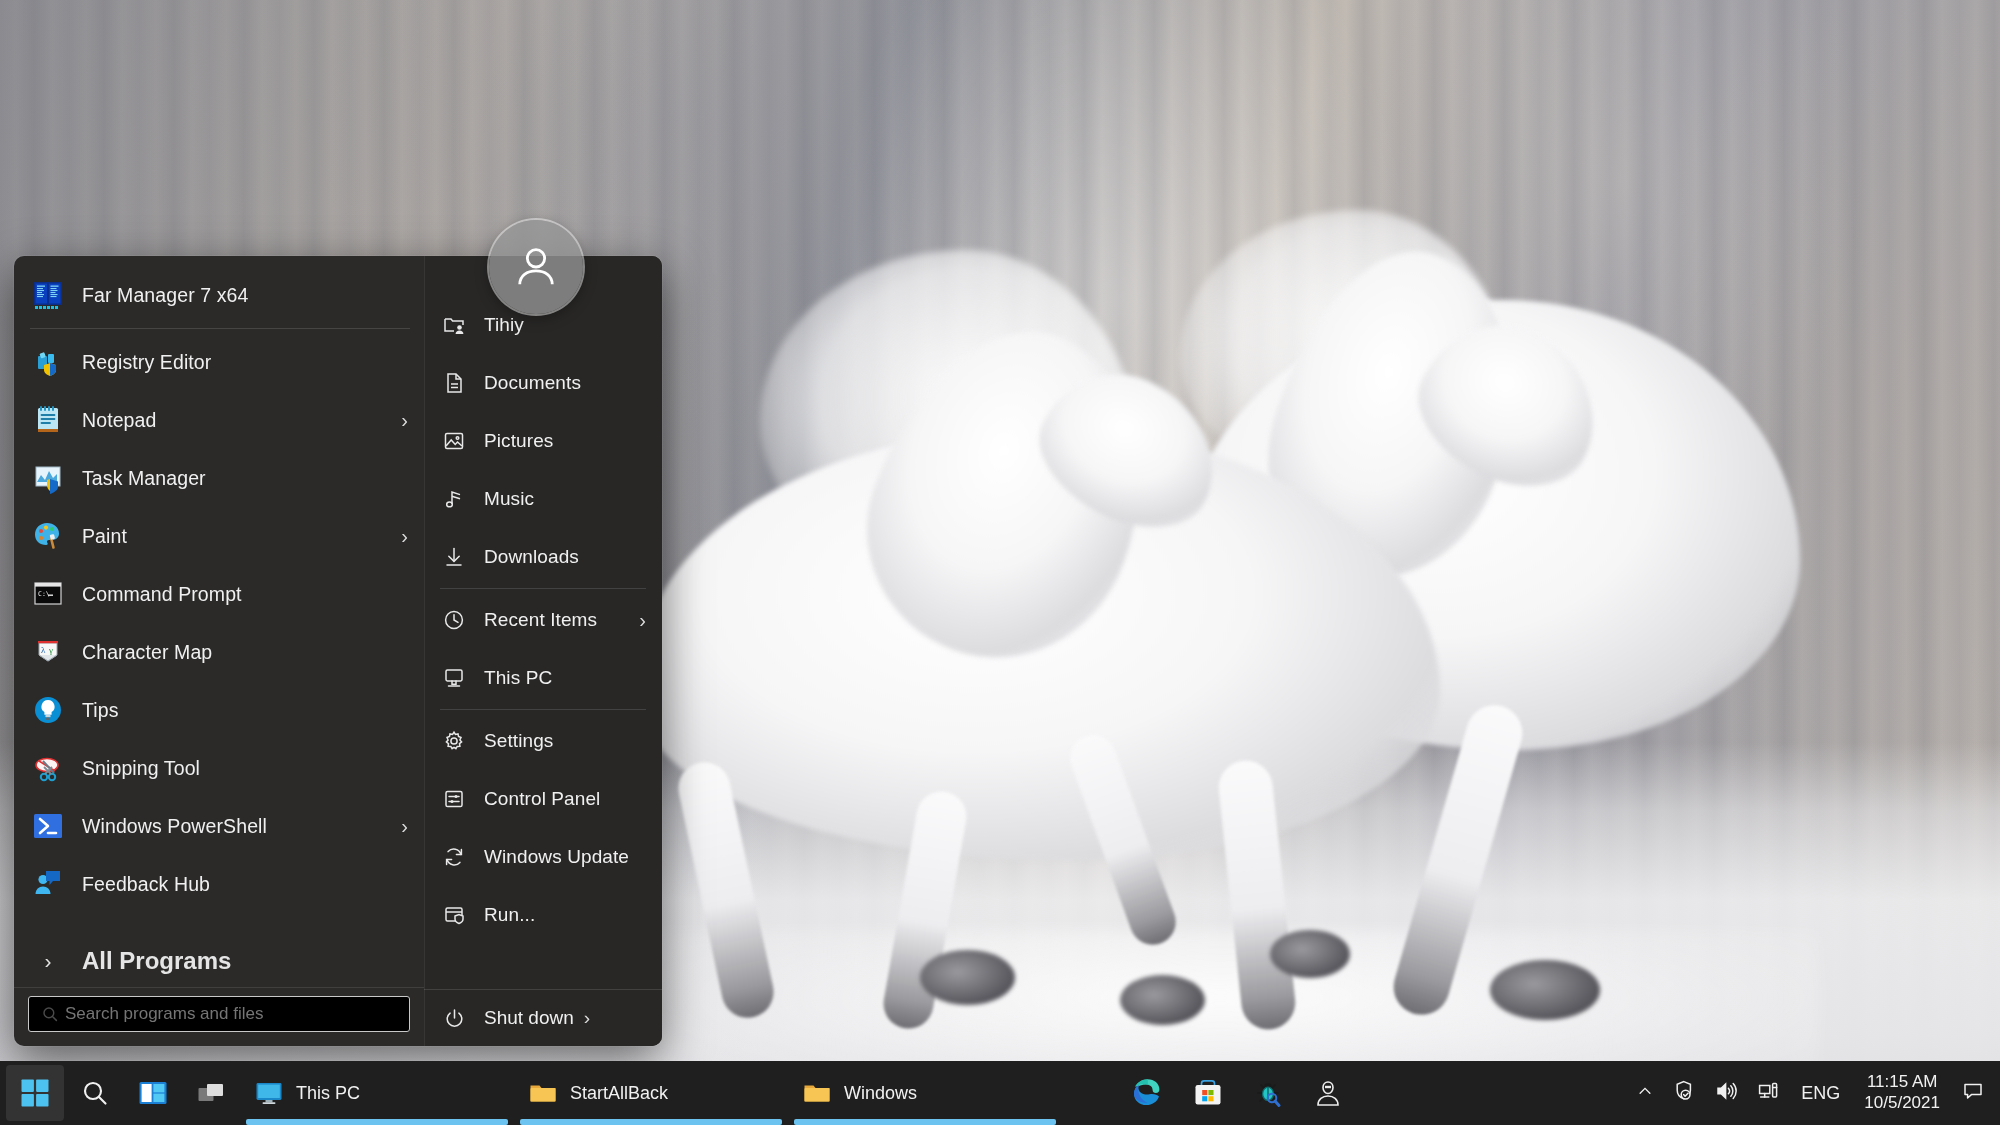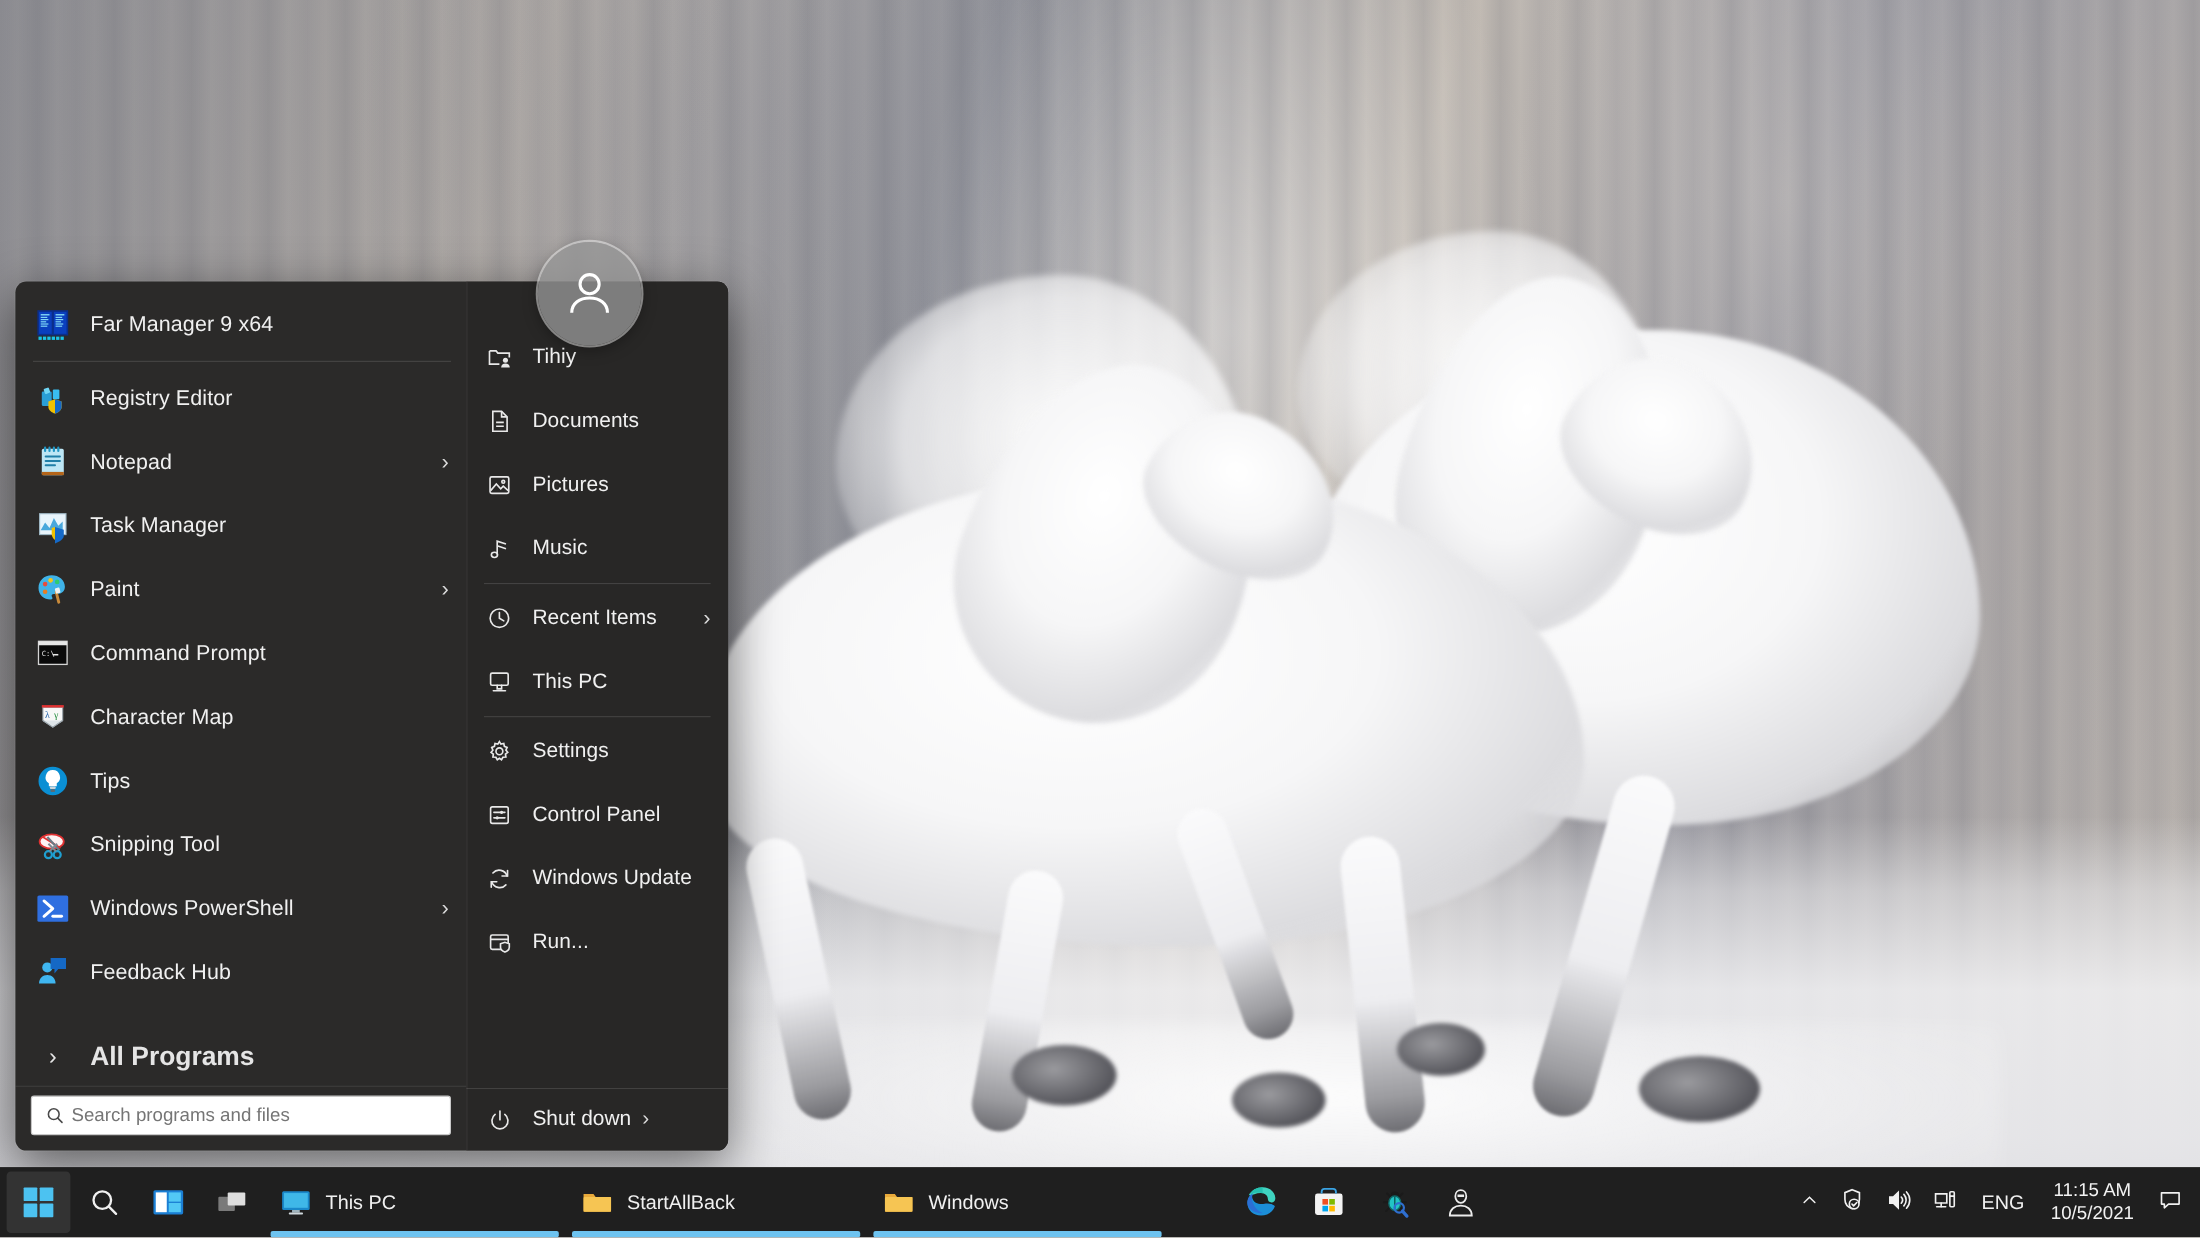--- a/index.html
+++ b/index.html
@@ -191,21 +191,21 @@
     color: #e6e6e6; font-size: 21px;
   }
   #all-programs .ap-label { font-size: 24px; color: #e5e5e5; font-weight: bold; }
 
   #search-row {
     padding: 8px 14px 14px 14px;
     border-top: 1px solid rgba(255,255,255,0.10);
   }
   #search-box {
     height: 34px;
-    background: #ffffff;
+    background: #000000;
     border: 1px solid #c8c8c8;
     border-radius: 3px;
     display: flex; align-items: center;
     padding: 0 8px;
   }
   #search-box .s-icon { width: 26px; display:flex; align-items:center; justify-content:center; color:#4a4a4a; }
   #search-input {
     border: none; outline: none;
     flex: 1;
     font-size: 17px;
@@ -338,21 +338,21 @@
             <g fill="#19c3e8">
               <rect x="4" y="28" width="3" height="3"></rect>
                 <rect x="8" y="28" width="3" height="3"></rect>
               <rect x="12" y="28" width="3" height="3"></rect>
                 <rect x="16" y="28" width="3" height="3"></rect>
               <rect x="20" y="28" width="3" height="3"></rect>
                 <rect x="24" y="28" width="3" height="3"></rect>
             </g>
           </svg>
         </span>
-        <span class="mi-label">Far Manager 9 x64</span>
+        <span class="mi-label">Far Manager 7 x64</span>
       </div>
 
       <div class="sep"></div>
 
       <div class="menu-item">
         <span class="mi-icon">
           <svg class="wicon" width="34" height="34" viewBox="0 0 34 34">
             <g fill="#2a9fd6">
               <rect x="7" y="11" width="9" height="13" rx="1"></rect>
               <rect x="17" y="9" width="6" height="9" rx="1" fill="#39bdf0"></rect>
@@ -549,20 +549,30 @@
         <span class="mi-icon">
           <svg width="24" height="24" viewBox="0 0 24 24" fill="none" stroke="#e8e8e8" stroke-width="1.5">
             <path d="M10 17V5l8 2.6"></path>
             <ellipse cx="7.5" cy="17.4" rx="2.8" ry="2.4"></ellipse>
             <path d="M10 9.2l8 2.6"></path>
           </svg>
         </span>
         <span class="mi-label">Music</span>
       </div>
 
+      <div class="menu-item">
+        <span class="mi-icon">
+          <svg width="24" height="24" viewBox="0 0 24 24" fill="none" stroke="#e8e8e8" stroke-width="1.5" stroke-linecap="round">
+            <line x1="12" y1="3.5" x2="12" y2="16"></line>
+            <path d="M6.8 11.2L12 16.4l5.2-5.2"></path>
+            <line x1="5" y1="20" x2="19" y2="20"></line>
+          </svg>
+        </span>
+        <span class="mi-label">Downloads</span>
+      </div>
 
       <div class="sep"></div>
 
       <div class="menu-item">
         <span class="mi-icon">
           <svg width="24" height="24" viewBox="0 0 24 24" fill="none" stroke="#e8e8e8" stroke-width="1.5" stroke-linecap="round">
             <circle cx="12" cy="12" r="8.4"></circle>
             <path d="M12 6.8V12l4 2.4"></path>
           </svg>
         </span>

